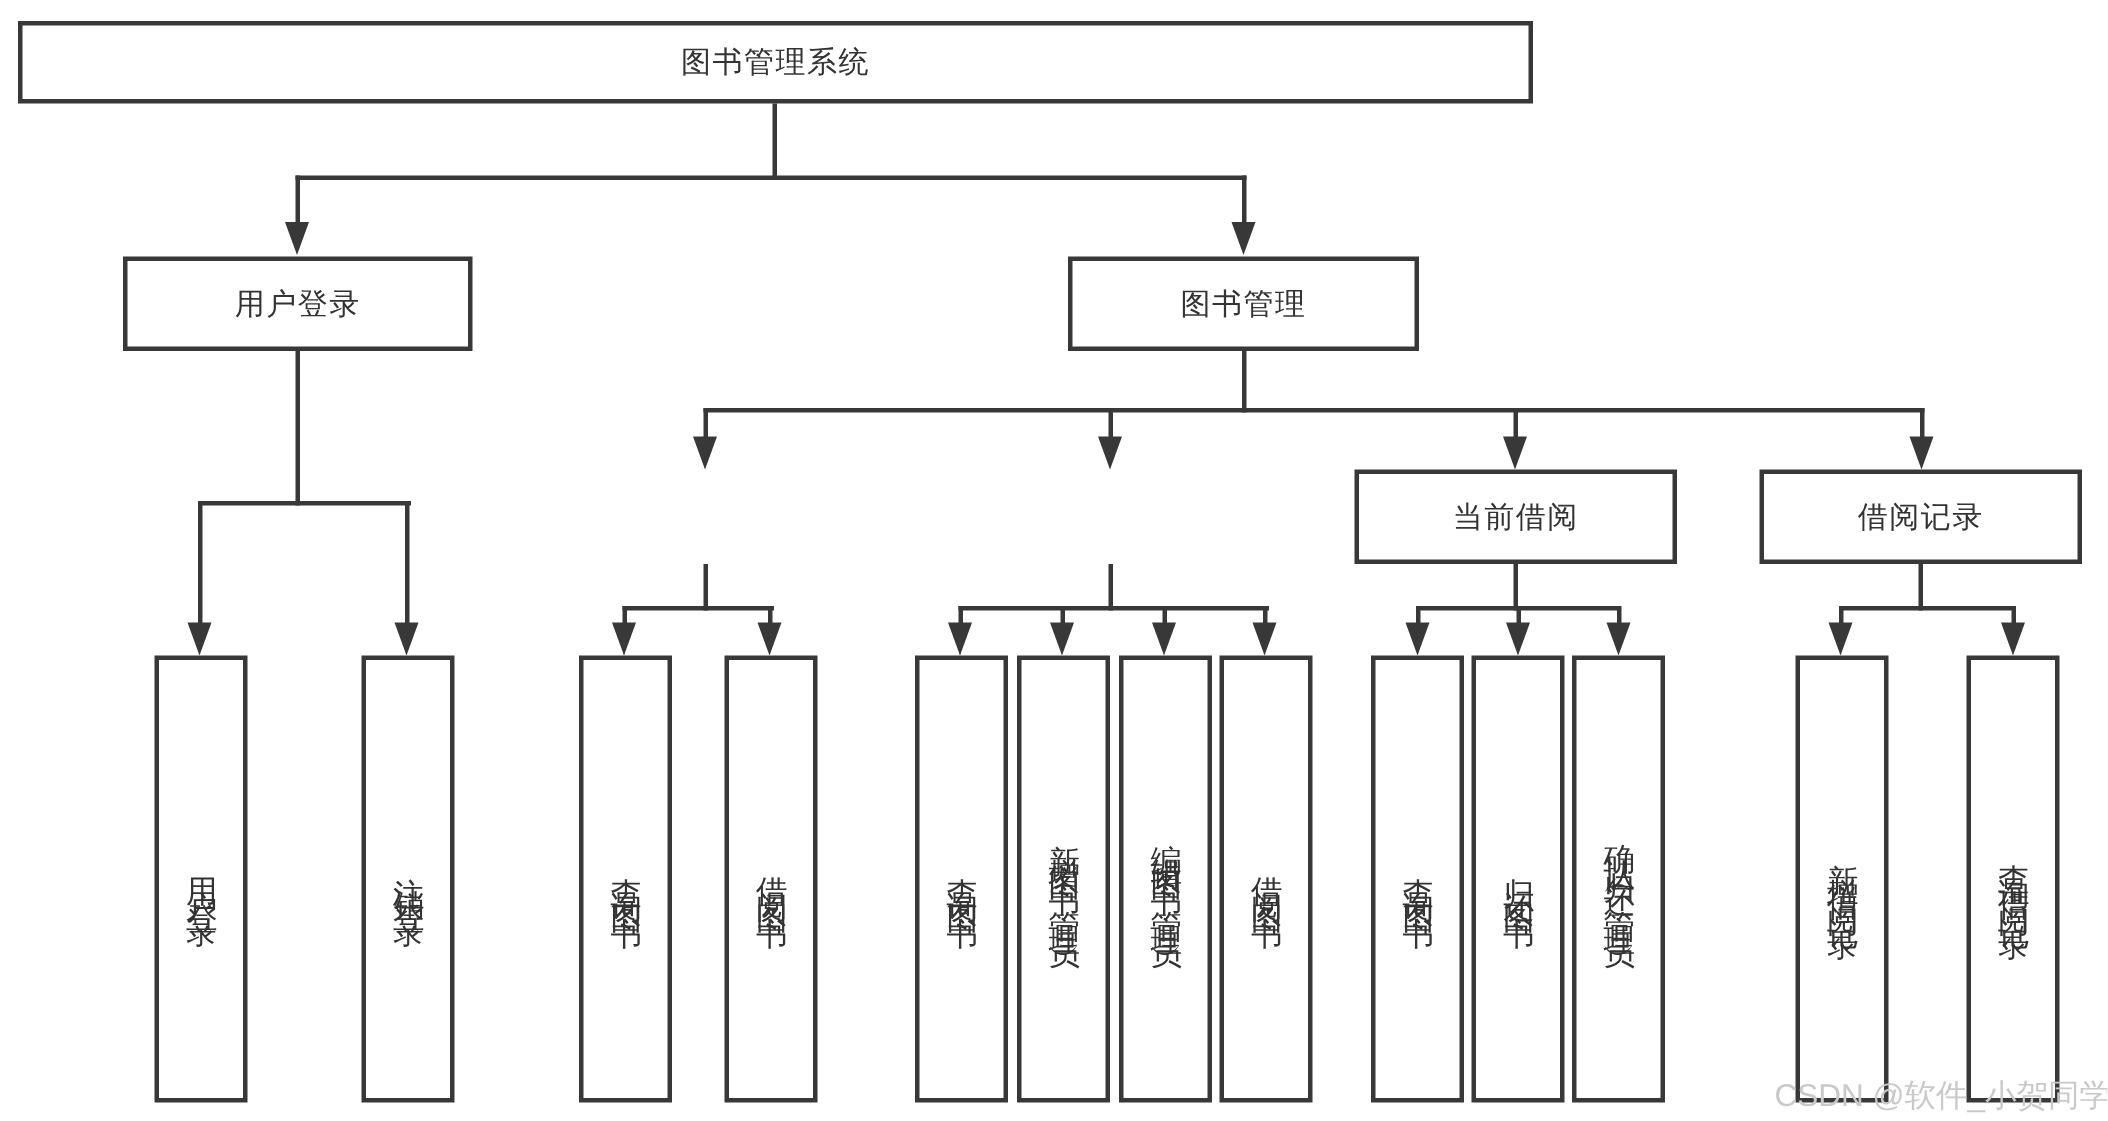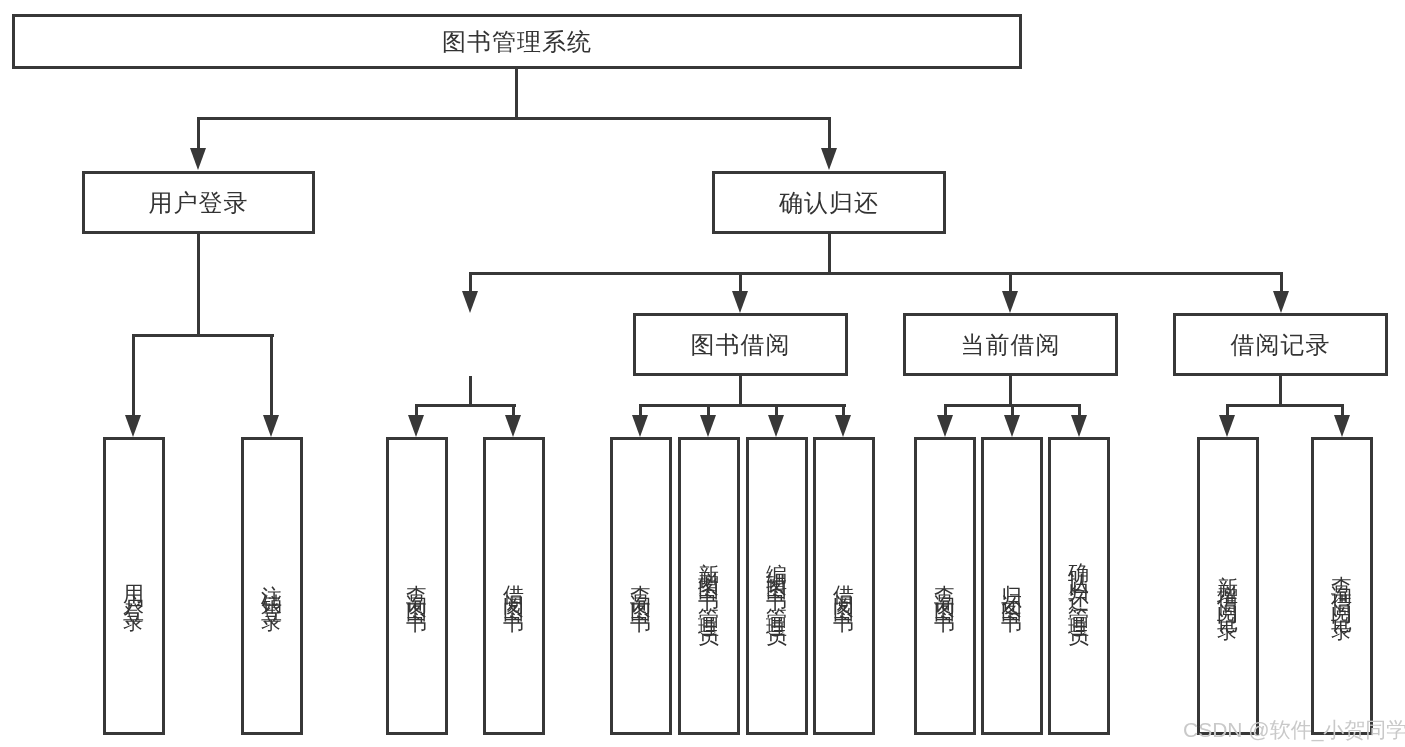--- a/index.html
+++ b/index.html
@@ -18,21 +18,21 @@
     background:var(--background);
     overflow:hidden;
   }
   .box{
     position:absolute;
     border:3px solid var(--border);
     background:#ffffff;
     display:flex;align-items:center;justify-content:center;
     color:var(--text);
   }
-  .box.h{font-size:24px;letter-spacing:1px;}
+  .box.h{font-size:20px;letter-spacing:1px;}
   .leaf{
     position:absolute;
     top:437px;height:298px;width:62px;
     border:3px solid var(--border);
     background:#ffffff;
     display:flex;align-items:center;justify-content:center;
     color:var(--text);
   }
   .leaf span{
     writing-mode:vertical-rl;
@@ -71,44 +71,41 @@
   <div class="hl" style="left:197px;top:117px;width:634px"></div>
   <div class="vl" style="left:197px;top:117px;height:32px"></div>
   <div class="ar" style="left:190px;top:148px"></div>
   <div class="vl" style="left:828px;top:117px;height:32px"></div>
   <div class="ar" style="left:821px;top:148px"></div>
 
   <div class="box h" style="left:82px;top:171px;width:233px;height:63px">
     <span>用户登录</span>
   </div>
   <div class="box h" style="left:712px;top:171px;width:234px;height:63px">
-    <span>确认归还</span>
+    <span>图书管理</span>
   </div>
 
   <div class="vl" style="left:197px;top:234px;height:103px"></div>
   <div class="hl" style="left:132px;top:334px;width:142px"></div>
   <div class="vl" style="left:132px;top:334px;height:83px"></div>
   <div class="ar" style="left:125px;top:415px"></div>
   <div class="vl" style="left:270px;top:334px;height:83px"></div>
   <div class="ar" style="left:263px;top:415px"></div>
 
   <div class="vl" style="left:828px;top:234px;height:41px"></div>
   <div class="hl" style="left:469px;top:272px;width:814px"></div>
   <div class="vl" style="left:469px;top:272px;height:20px"></div>
   <div class="ar" style="left:462px;top:291px"></div>
   <div class="vl" style="left:739px;top:272px;height:20px"></div>
   <div class="ar" style="left:732px;top:291px"></div>
   <div class="vl" style="left:1009px;top:272px;height:20px"></div>
   <div class="ar" style="left:1002px;top:291px"></div>
   <div class="vl" style="left:1280px;top:272px;height:20px"></div>
   <div class="ar" style="left:1273px;top:291px"></div>
 
-  <div class="box h" style="left:633px;top:313px;width:215px;height:63px">
-    <span>图书借阅</span>
-  </div>
   <div class="box h" style="left:1173px;top:313px;width:215px;height:63px">
     <span>借阅记录</span>
   </div>
   <div class="box h" style="left:903px;top:313px;width:215px;height:63px">
     <span>当前借阅</span>
   </div>
 
   <div class="vl" style="left:469px;top:376px;height:31px"></div>
   <div class="hl" style="left:415px;top:404px;width:101px"></div>
   <div class="vl" style="left:415px;top:404px;height:13px"></div>

